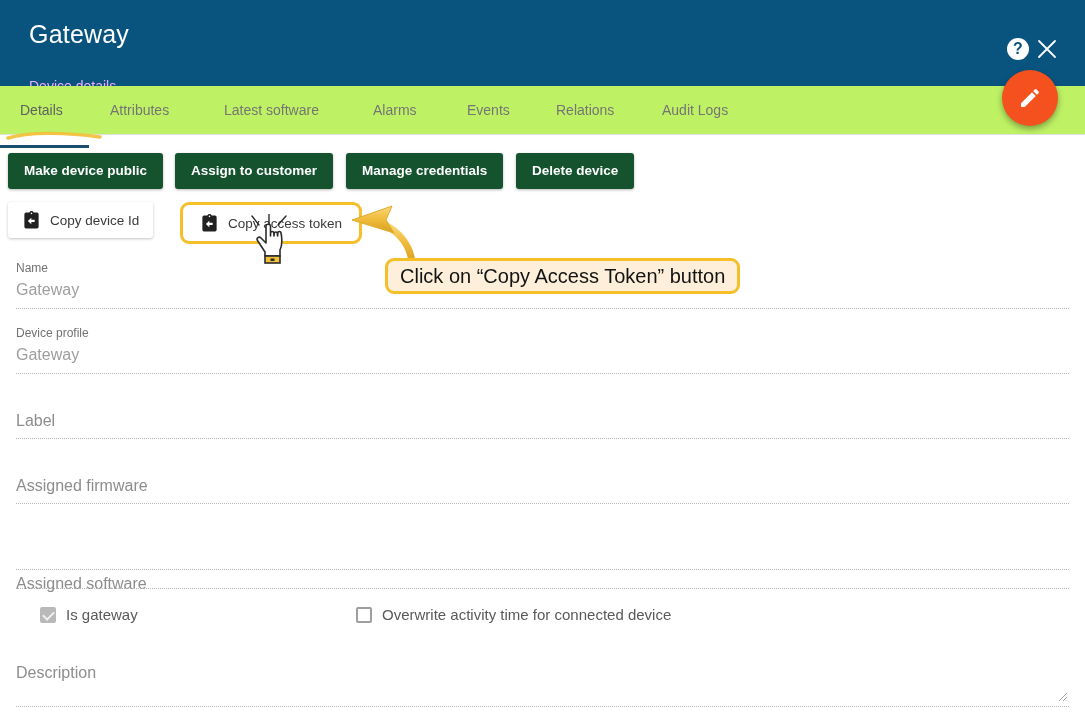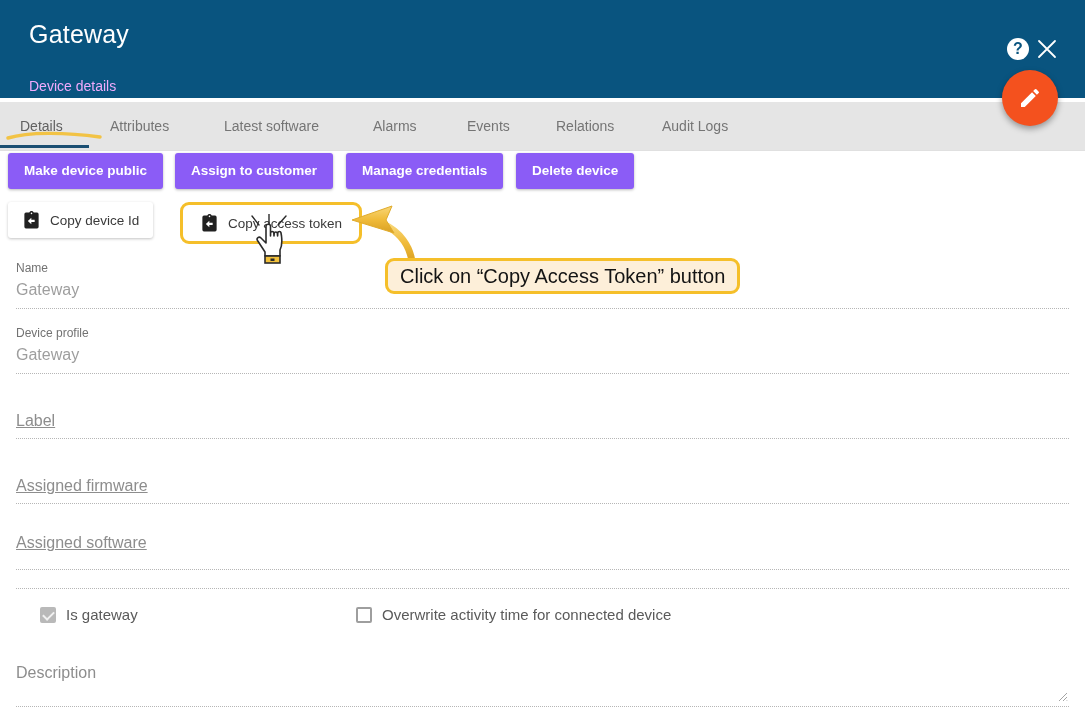--- a/index.html
+++ b/index.html
@@ -71,25 +71,25 @@
     z-index: 30;
   }
   .fab svg {
     position: absolute;
     left: 16px; top: 16px;
   }
 
   
   .tabs {
     position: absolute;
-    left: 0; top: 102px;
+    left: 0; top: 86px;
     width: 1085px;
     height: 48px;
     border-bottom: 1px solid #e0e0e0;
-    background: #e5e5e5;
+    background: #bef264;
   }
   .tab {
     position: absolute;
     top: 0;
     height: 48px;
     line-height: 48px;
     font-size: 14px;
     color: #757575;
     cursor: pointer;
     white-space: nowrap;
@@ -113,21 +113,21 @@
     position: absolute;
     left: 0; top: 153px;
     width: 1085px; height: 38px;
   }
   .btn-primary {
     position: absolute;
     top: 0;
     height: 36px;
     line-height: 36px;
     padding: 0 16px;
-    background: #8b5cf6;
+    background: #14532d;
     color: #ffffff;
     font-size: 13.5px;
     font-weight: bold;
     border: none;
     border-radius: 3px;
     box-shadow: 0 1px 3px rgba(0,0,0,.28);
     cursor: pointer;
     white-space: nowrap;
     font-family: "Liberation Sans", sans-serif;
   }
@@ -184,21 +184,20 @@
     position: absolute;
     left: 0;
     width: 1053px;
     height: 0;
     border-bottom: 1px dotted #b6b6b6;
   }
   .field-placeholder {
     font-size: 16px;
     color: #8d8d8d;
     display: block;
-    text-decoration: underline;
   }
 
   
   .cb-row {
     position: absolute;
     left: 16px; top: 606px;
     width: 1053px; height: 24px;
   }
   .cb-item {
     position: absolute;
@@ -364,21 +363,21 @@
 <div class="field" style="top:412px">
   <span class="field-placeholder">Label</span>
 </div>
 <div class="field-underline" style="left:16px; top:438px"></div>
 
 <div class="field" style="top:477px">
   <span class="field-placeholder">Assigned firmware</span>
 </div>
 <div class="field-underline" style="left:16px; top:503px"></div>
 
-<div class="field" style="top:534px">
+<div class="field" style="top:575px">
   <span class="field-placeholder">Assigned software</span>
 </div>
 <div class="field-underline" style="left:16px; top:569px"></div>
 <div class="field-underline" style="left:16px; top:588px"></div>
 
 <div class="cb-row">
   <div class="cb-item" style="left:0">
     <span class="cb-box checked"></span>
     <span class="cb-label">Is gateway</span>
   </div>

